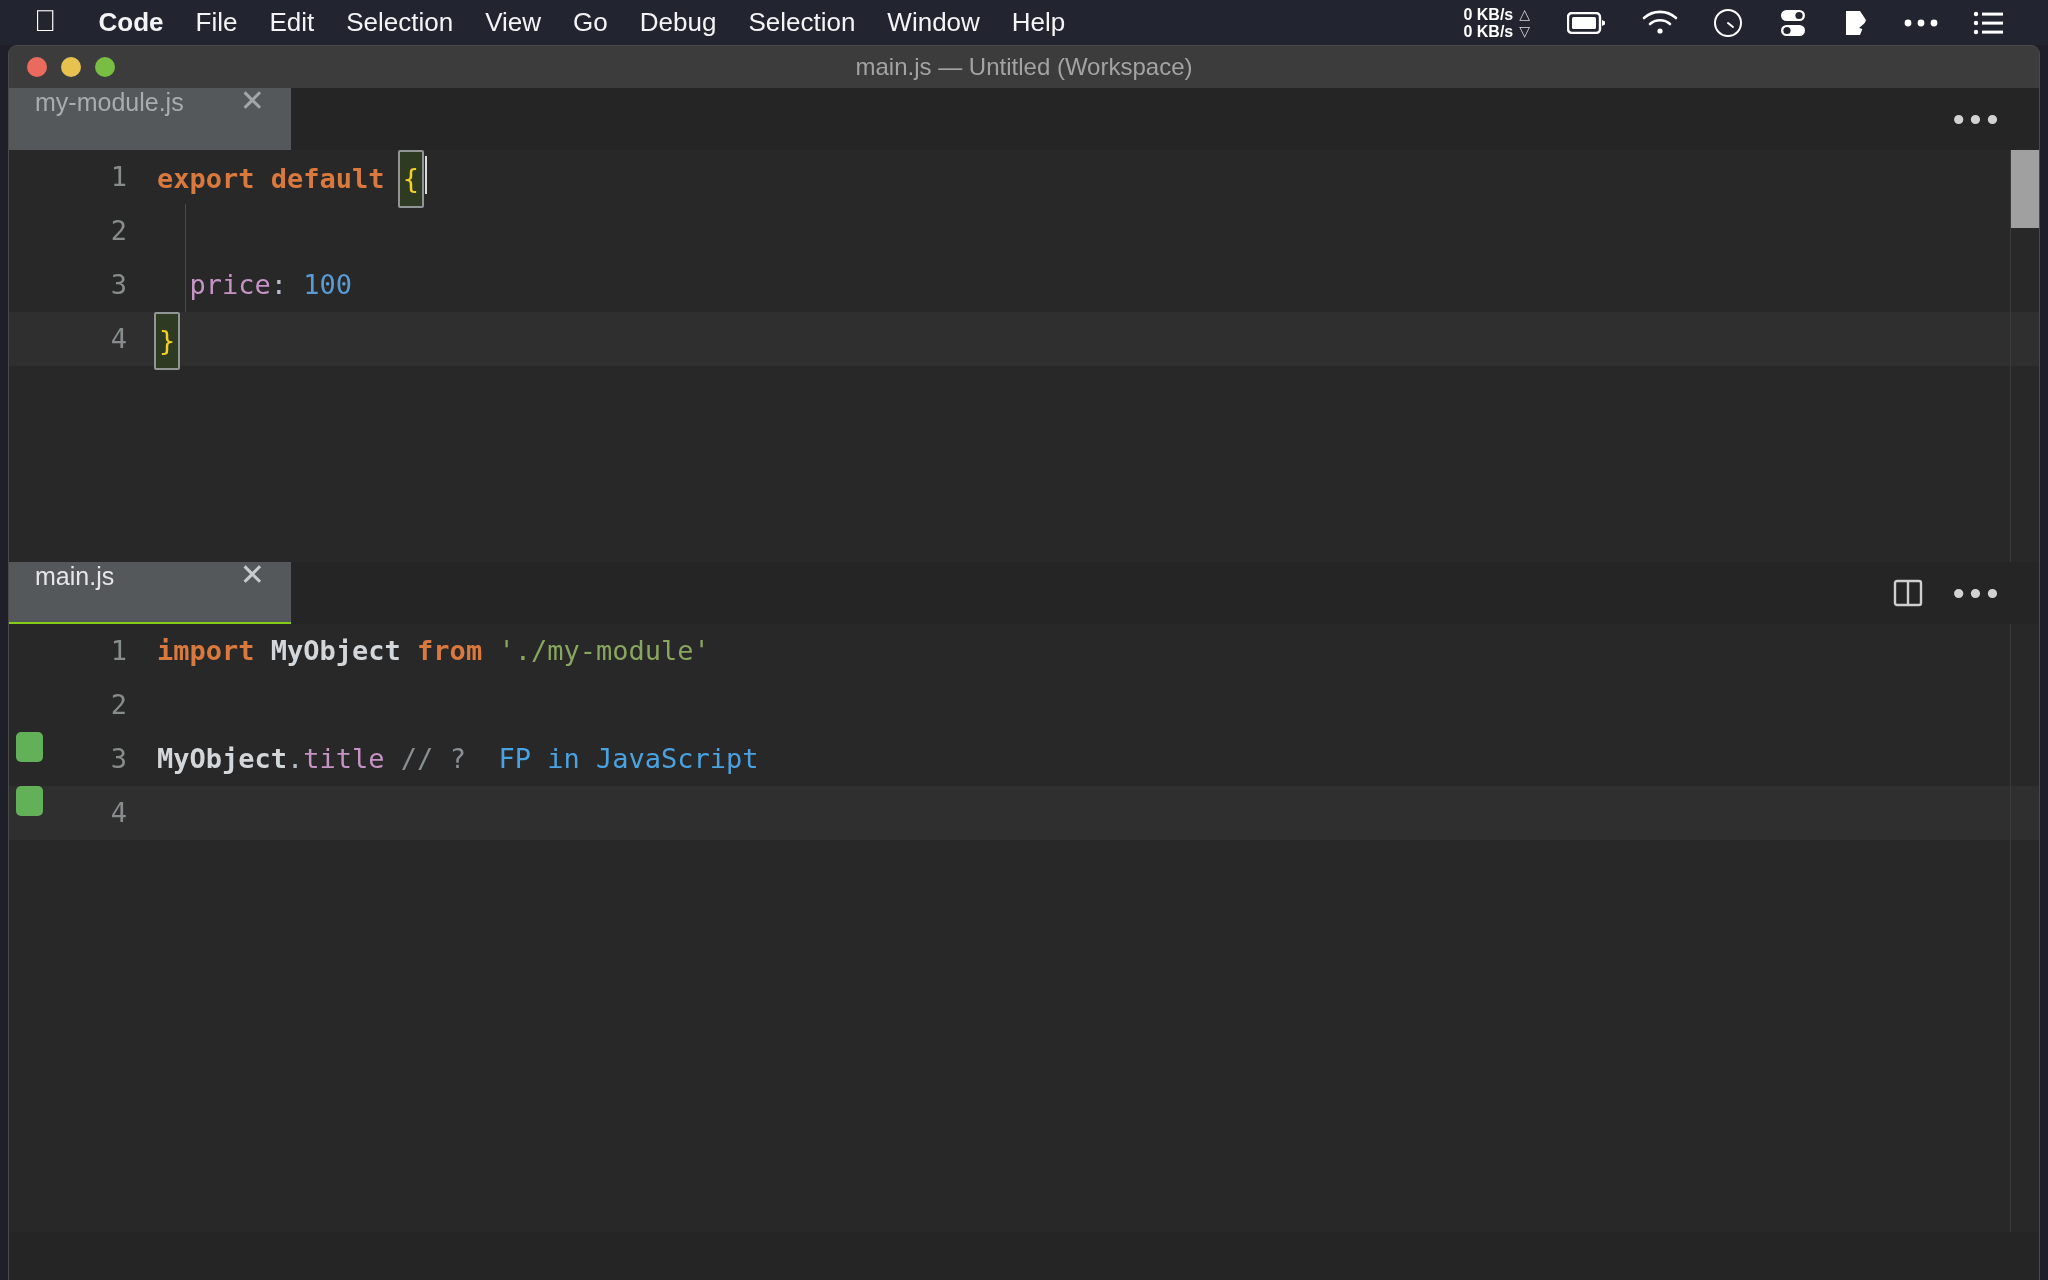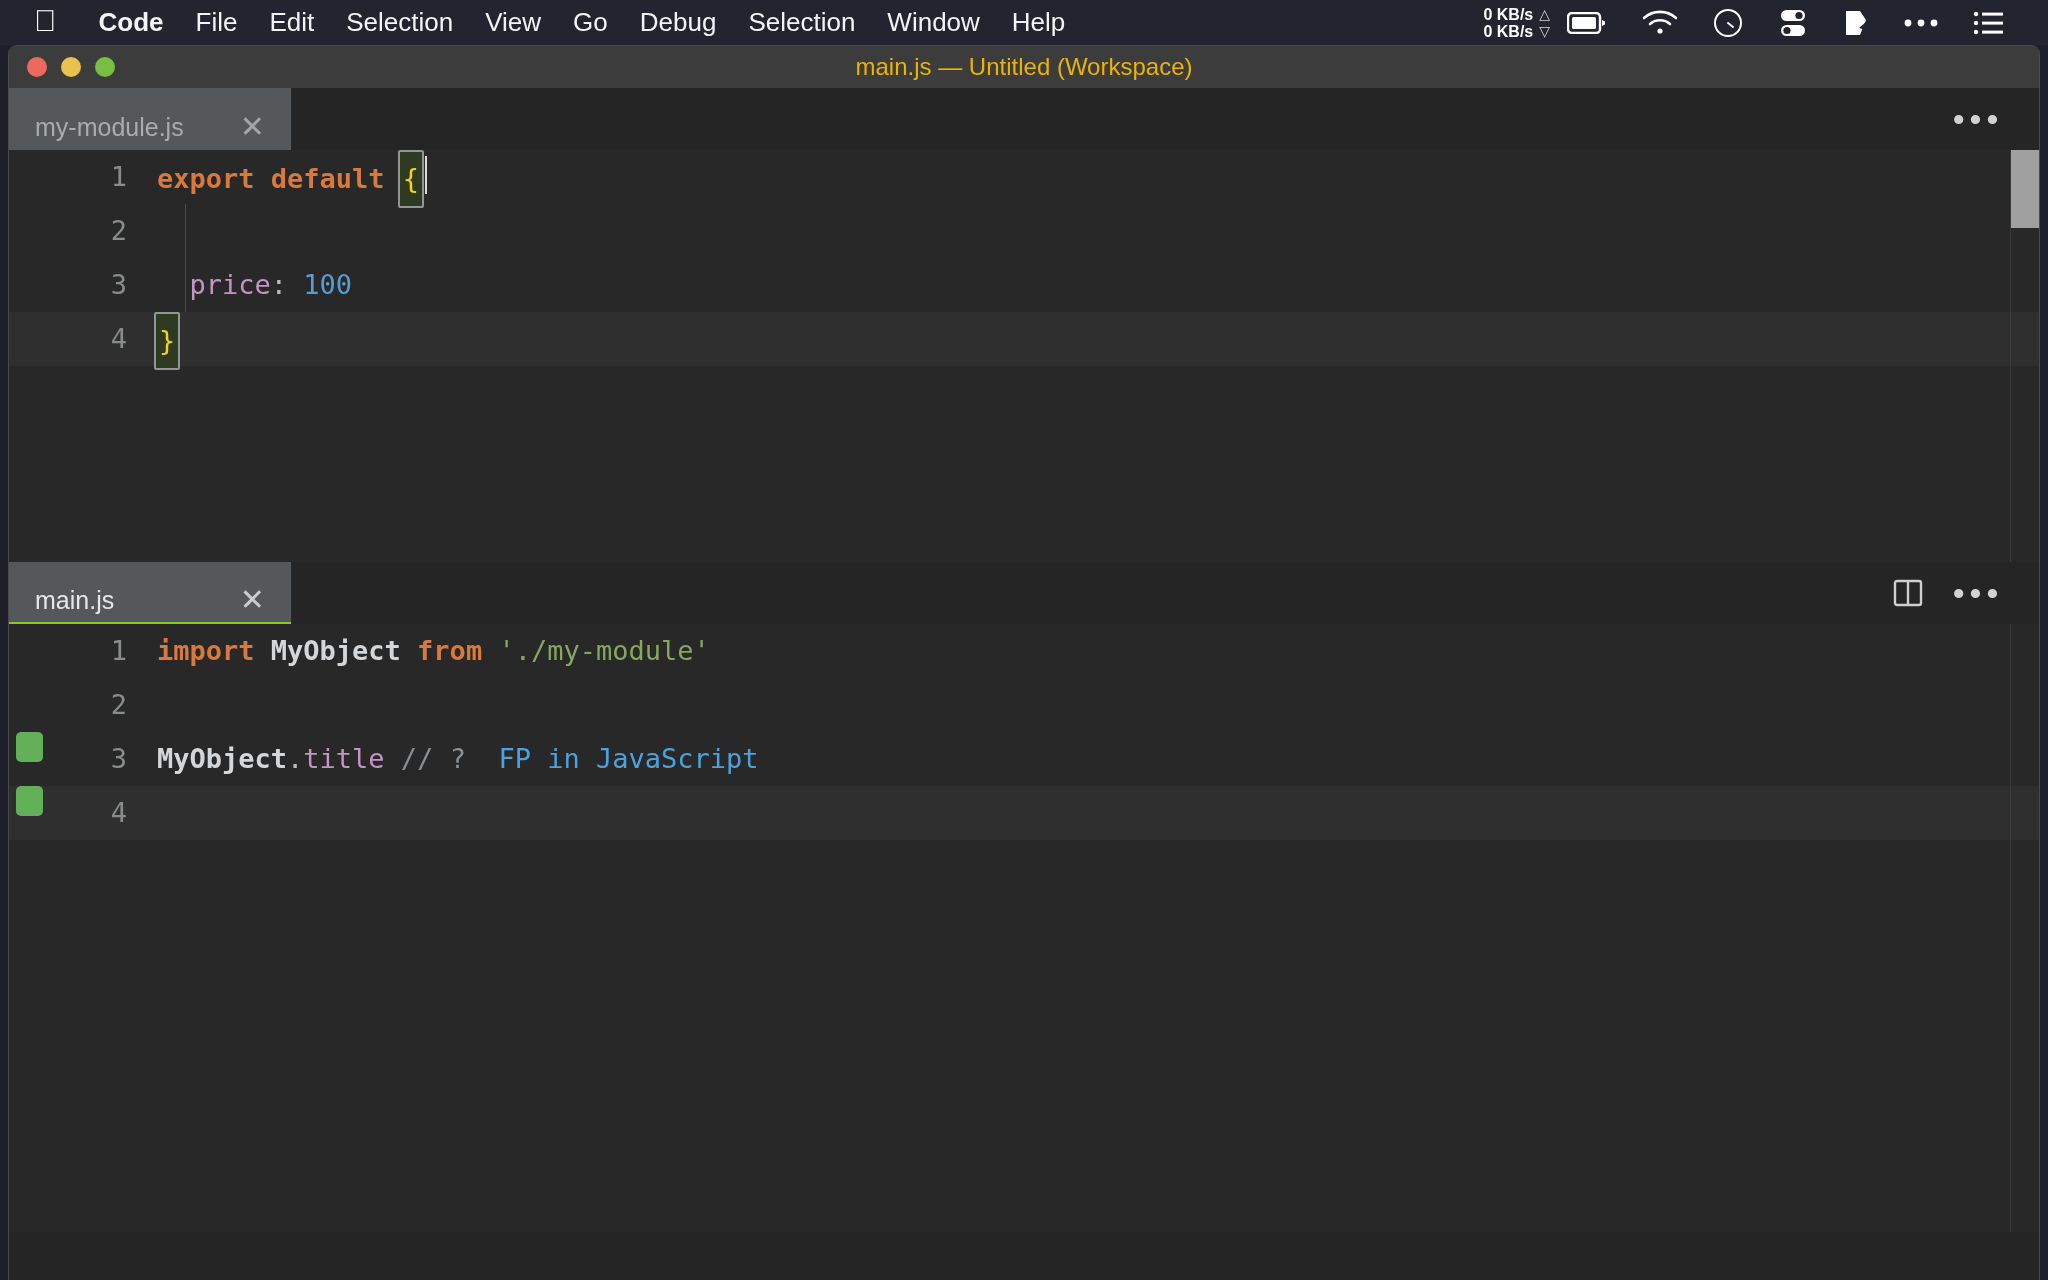--- a/index.html
+++ b/index.html
@@ -25,20 +25,21 @@
   #menubar .mi {
     font-size:26px; padding:0 16px; color:#f4f4f6; white-space:nowrap;
   }
   #menubar .mi.bold { font-weight:bold; }
   #menubar .spacer { flex:1 1 auto; }
   #menubar .status-right {
     display:flex; align-items:center; gap:0px; margin-right:26px;
   }
   .netspeed {
     display:flex; align-items:flex-end; gap:6px;
+    margin-right:20px;
   }
   .netspeed .rates {
     display:flex; flex-direction:column; line-height:17px;
     font-size:16px; font-weight:bold; letter-spacing:0px; color:#ffffff;
     text-align:right;
   }
   .netspeed .arrows {
     display:flex; flex-direction:column; line-height:17px;
     font-size:14px; color:#d8d8dd;
   }
@@ -57,36 +58,36 @@
     height:42px; background:#3c3c3c; position:relative;
     display:flex; align-items:center;
   }
   .traffic { display:flex; gap:14px; margin-left:18px; }
   .tl { width:20px; height:20px; border-radius:50%; }
   .tl.red    { background:#eb6a5e; }
   .tl.yellow { background:#e7c24f; }
   .tl.green  { background:#79bd43; }
   #titletext {
     position:absolute; left:0; right:0; text-align:center;
-    font-size:24px; color:#eab308;
+    font-size:24px; color:#a3a3a3;
   }
 
   
   #groups { height:1193px; display:flex; flex-direction:column; background:#252526; }
   .group { display:flex; flex-direction:column; position:relative; }
   .group.top    { height:474px; }
   .group.bottom { height:670px; }
 
   .tabbar {
     height:62px; background:#252526; display:flex; align-items:stretch;
     position:relative; flex:0 0 62px;
   }
   .tab {
-    display:flex; align-items:center; gap:27px;
-    padding:16px 26px 0 26px; min-width:282px;
+    display:flex; align-items:flex-start; gap:27px;
+    padding:0 26px 0 26px; min-width:282px;
     font-size:25px; position:relative;
   }
   .tab.inactive-group { background:#54585b; color:#a8acae; }
   .tab.active-group   { background:#54585b; color:#e6e6e6; border-bottom:2px solid #84cc16; }
   .tab .close {
     font-size:30px; line-height:26px; font-weight:300; color:#c9cccd;
     margin-left:auto; padding-left:24px;
   }
   .tab.inactive-group .close { color:#a2a6a8; }
   .tabbar .actions {

